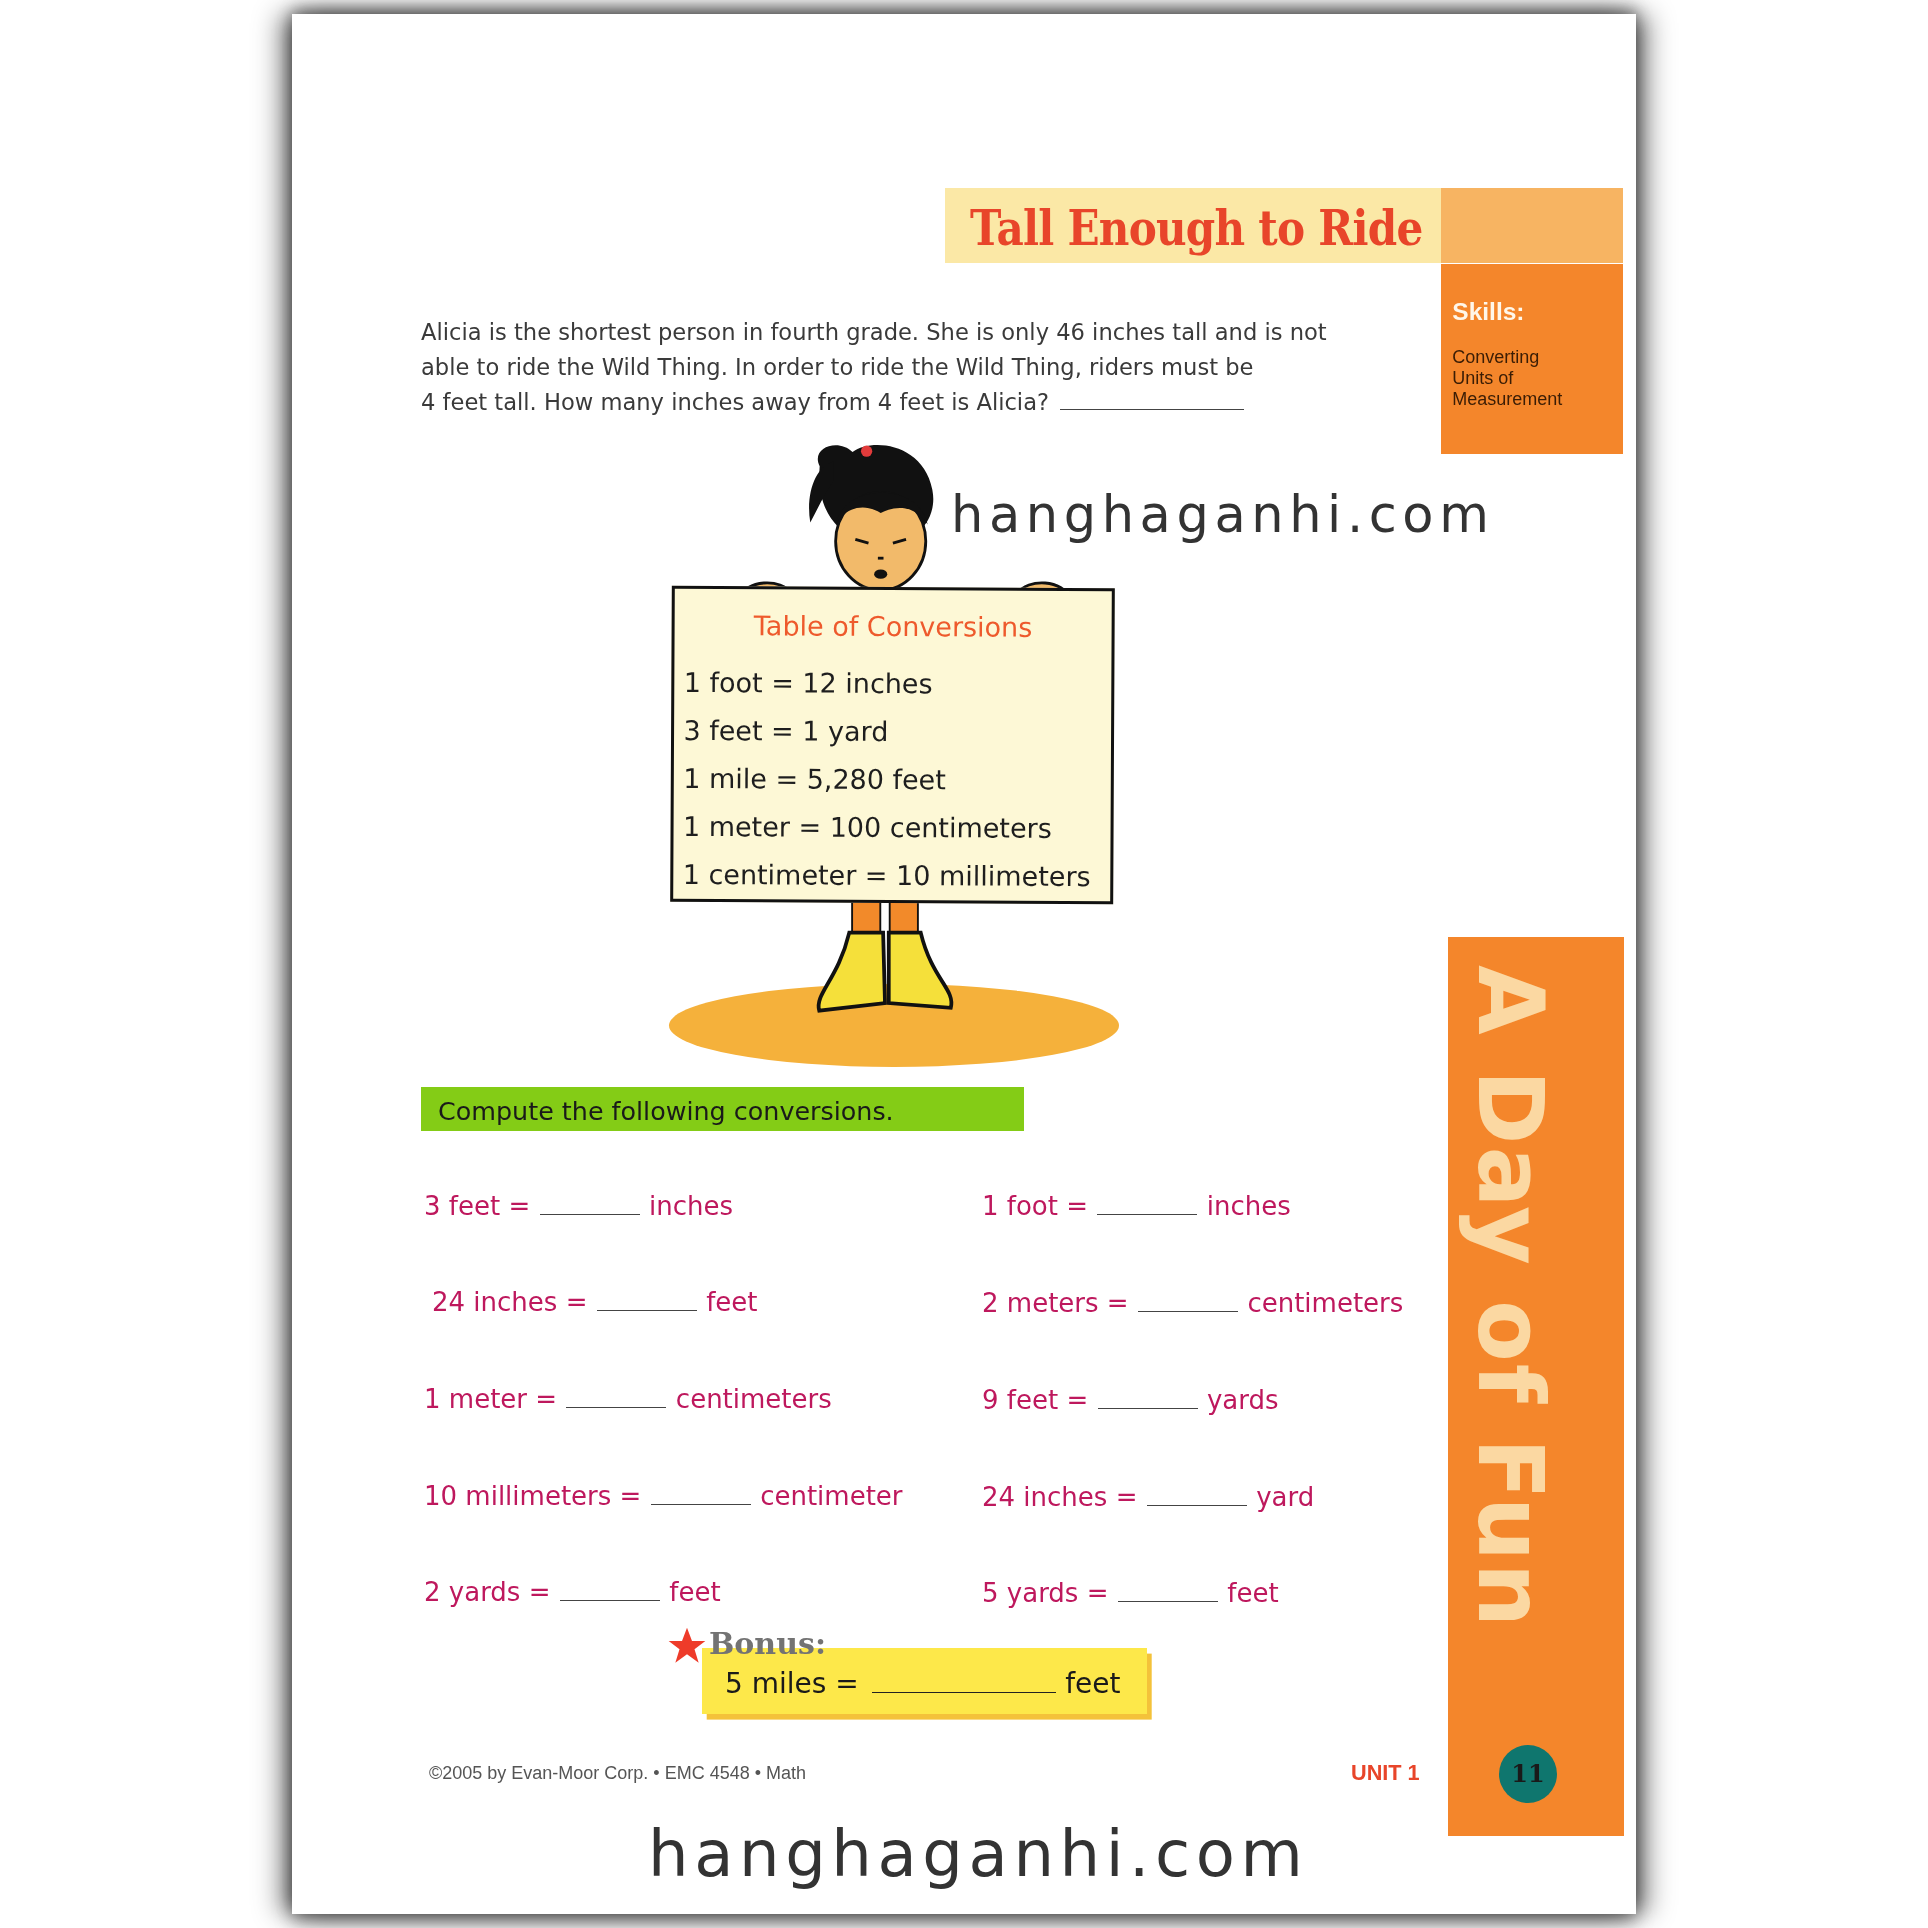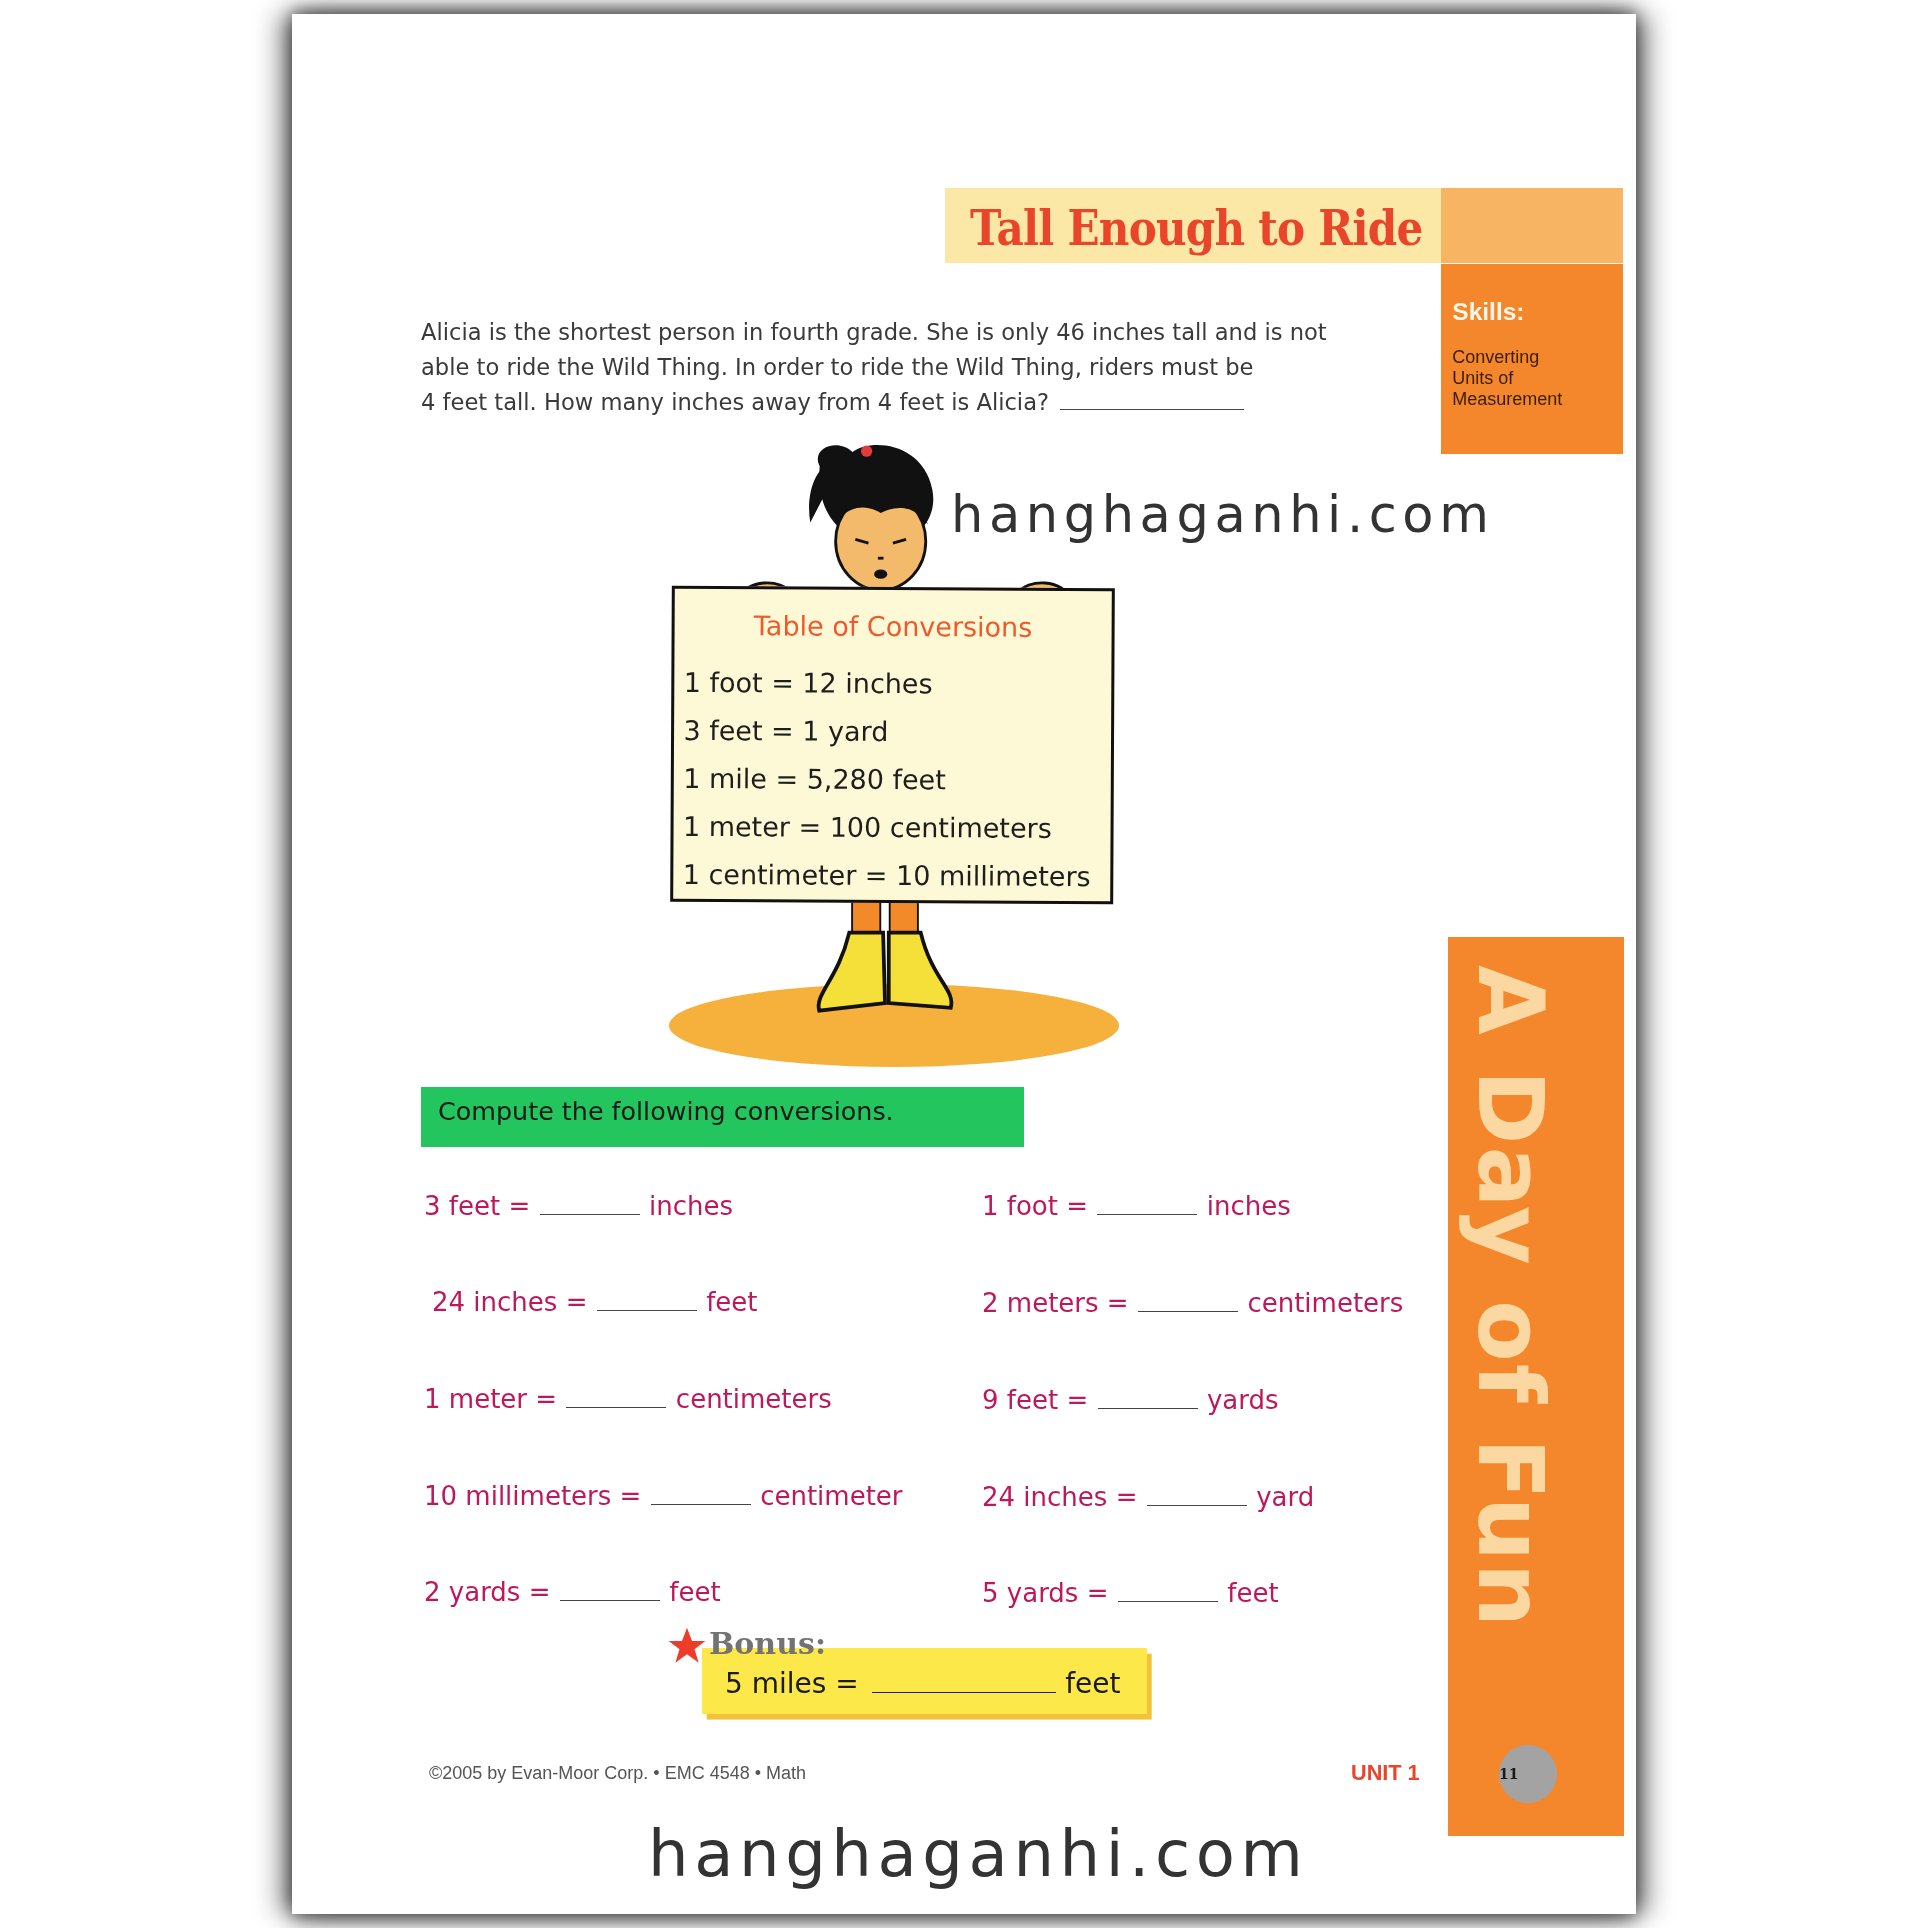--- a/index.html
+++ b/index.html
@@ -71,22 +71,22 @@
   .hands { position: absolute; left: 443px; top: 556px; width: 339px; height: 38px; }
   
   .watermark {
     position: absolute; font-family: "DejaVu Sans", sans-serif; color: #333333;
     letter-spacing: 5.6px; white-space: nowrap;
   }
   .wm-1 { left: 659px; top: 471px; font-size: 51px; }
   .wm-2 { left: 353px; top: 1815px; font-size: 64px; }
   
   .instr-band {
-    position: absolute; left: 129px; top: 1073px; width: 603px; height: 60px;
-    background: #22c55e;
+    position: absolute; left: 129px; top: 1073px; width: 603px; height: 44px;
+    background: #84cc16;
   }
   .instr-text {
     position: absolute; left: 17px; top: 8.5px; font-size: 25.4px; color: #1a1a1a;
     font-family: "DejaVu Sans", sans-serif;
   }
   .problem {
     position: absolute; font-size: 26px; color: #be185d; white-space: nowrap;
     font-family: "DejaVu Sans", sans-serif;
   }
   .problem .blank {
@@ -126,22 +126,22 @@
     background: #f4862b;
   }
   .side-tab-text {
     position: absolute; left: 115px; top: 28px; transform-origin: left top;
     transform: rotate(90deg); white-space: nowrap;
     font-family: "DejaVu Sans", sans-serif; font-weight: bold; font-size: 90px;
     color: #fbd8a2; letter-spacing: 1.9px;
   }
   .page-num {
     position: absolute; left: 1207px; top: 1731px; width: 58px; height: 58px; border-radius: 50%;
-    background: #a3a3a3; line-height: 58px;
-    font-family: "DejaVu Serif", serif; font-weight: bold; font-size: 14px; color: #1a1a1a;
+    background: #0f766e; text-align: center; line-height: 58px;
+    font-family: "DejaVu Serif", serif; font-weight: bold; font-size: 24px; color: #1a1a1a;
   }
 </style>
 </head>
 <body>
 
 <div class="page">
 
   <div class="title-band"></div>
   <div class="title">Tall Enough to Ride</div>
   <div class="skills-top"></div>

